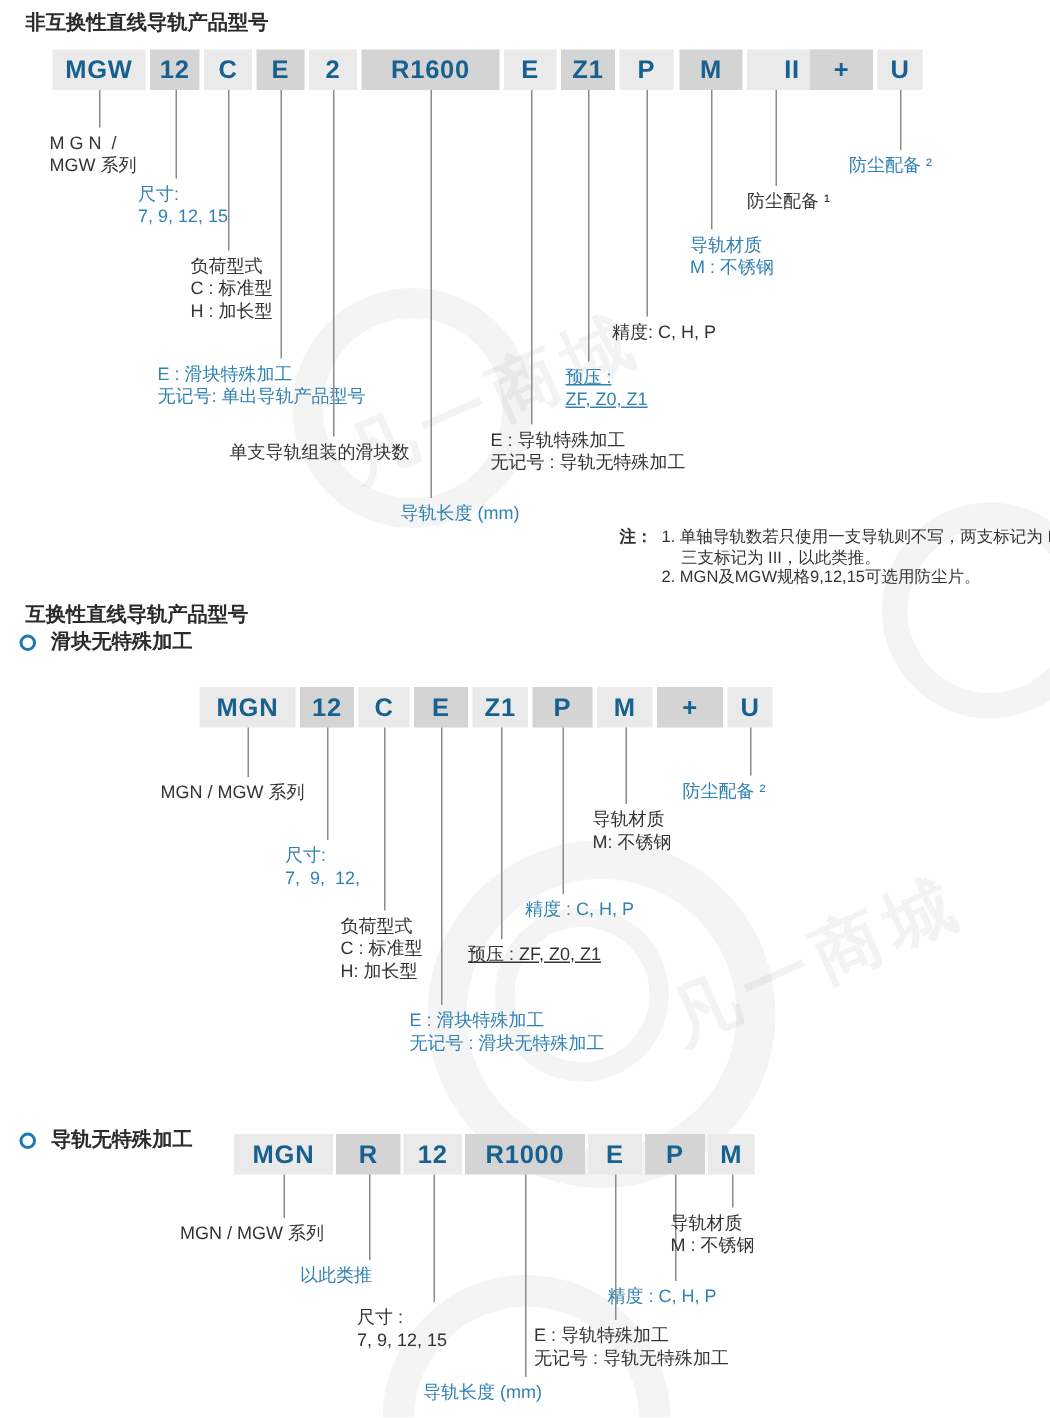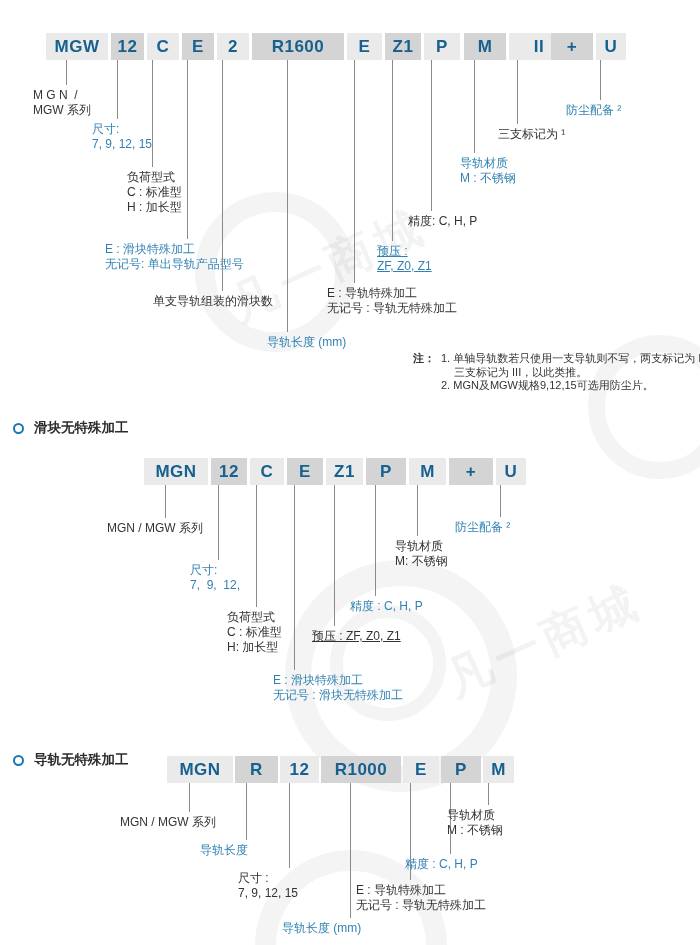--- a/index.html
+++ b/index.html
@@ -12,21 +12,21 @@
   .wm-ring{position:absolute;border-radius:50%;border-style:solid;border-color:rgba(90,90,90,0.065);}
   .wm-text{position:absolute;font-weight:bold;font-size:46px;color:rgba(80,80,80,0.07);white-space:nowrap;transform:rotate(-24deg);letter-spacing:6px;}
   
   .s-title{position:absolute;font-size:13.5px;font-weight:bold;color:#2b2b2b;white-space:pre;}
   .bullet-row{position:absolute;display:flex;align-items:center;gap:10px;}
   .ring{display:inline-block;width:7px;height:7px;border:2px solid #1a79b5;border-radius:50%;}
   .bullet-label{font-size:13.5px;font-weight:bold;color:#2b2b2b;white-space:pre;}
   
   .codebox{
     position:absolute;height:27px;display:flex;align-items:center;justify-content:center;
-    font-size:17px;font-weight:bold;letter-spacing:.5px;margin-left:11px;
+    font-size:17px;font-weight:bold;letter-spacing:.5px;
   }
   .shade-a{background:#eaeaea;}
   .shade-b{background:#d4d4d4;}
   
   .leader{position:absolute;width:1px;background:#8a8a8a;}
   .callout{position:absolute;font-size:12px;line-height:15px;white-space:pre;}
   .callout.blue{color:#3182b2;}
   .callout.black{color:#333333;}
   
   .notes{position:absolute;left:413px;top:352px;display:flex;gap:6px;font-size:11px;line-height:13.5px;color:#333;}
@@ -42,20 +42,22 @@
   <div class="wm">
     <div class="wm-ring" style="left:195px;top:192px;width:120px;height:120px;border-width:20px;"></div>
     <div class="wm-text" style="left:225px;top:235px;">凡一商城</div>
     <div class="wm-ring" style="left:588px;top:335px;width:110px;height:110px;border-width:17px;"></div>
     <div class="wm-ring" style="left:285px;top:560px;width:180px;height:180px;border-width:26px;"></div>
     <div class="wm-ring" style="left:330px;top:605px;width:90px;height:90px;border-width:13px;"></div>
     <div class="wm-text" style="left:440px;top:610px;">凡一商城</div>
     <div class="wm-ring" style="left:255px;top:850px;width:150px;height:150px;border-width:21px;"></div>
   </div>
 
+  <div class="s-title" style="left:17px;top:6px;">非互换性直线导轨产品型号</div>
+  <div class="s-title" style="left:17px;top:401px;">互换性直线导轨产品型号</div>
 
   <div class="bullet-row" style="left:13px;top:419px;">
     <span class="ring"></span>
     <span class="bullet-label">滑块无特殊加工</span>
   </div>
   <div class="bullet-row" style="left:13px;top:751px;">
     <span class="ring"></span>
     <span class="bullet-label">导轨无特殊加工</span>
   </div>
 
@@ -87,21 +89,21 @@
       <div class="callout blue" style="left: 267px; top: 335px;"><div>导轨长度 (mm)</div></div>
       <div class="leader" style="left: 354px; top: 60px; height: 223px;"></div>
       <div class="callout black" style="left: 327px; top: 286px;"><div>E : 导轨特殊加工</div><div>无记号 : 导轨无特殊加工</div></div>
       <div class="leader" style="left: 392px; top: 60px; height: 181px;"></div>
       <div class="callout blue" style="left: 377px; top: 244px; text-decoration: underline;"><div>预压 :</div><div>ZF, Z0, Z1</div></div>
       <div class="leader" style="left: 431px; top: 60px; height: 151px;"></div>
       <div class="callout black" style="left: 408px; top: 214px;"><div>精度: C, H, P</div></div>
       <div class="leader" style="left: 474px; top: 60px; height: 93px;"></div>
       <div class="callout blue" style="left: 460px; top: 156px;"><div>导轨材质</div><div>M : 不锈钢</div></div>
       <div class="leader" style="left: 517px; top: 60px; height: 64px;"></div>
-      <div class="callout black" style="left: 498px; top: 127px;"><div>三支标记为 ¹</div></div>
+      <div class="callout black" style="left: 498px; top: 127px;"><div>防尘配备 ¹</div></div>
       <div class="leader" style="left: 600px; top: 60px; height: 40px;"></div>
       <div class="callout blue" style="left: 566px; top: 103px;"><div>防尘配备 ²</div></div>
       <div class="codebox shade-a" style="left: 133px; top: 458px; width: 64px; color: rgb(22, 97, 143);">MGN</div>
       <div class="codebox shade-b" style="left: 200px; top: 458px; width: 36px; color: rgb(22, 97, 143);">12</div>
       <div class="codebox shade-a" style="left: 239px; top: 458px; width: 34px; color: rgb(22, 97, 143);">C</div>
       <div class="codebox shade-b" style="left: 276px; top: 458px; width: 36px; color: rgb(22, 97, 143);">E</div>
       <div class="codebox shade-a" style="left: 315px; top: 458px; width: 37px; color: rgb(22, 97, 143);">Z1</div>
       <div class="codebox shade-b" style="left: 355px; top: 458px; width: 40px; color: rgb(22, 97, 143);">P</div>
       <div class="codebox shade-a" style="left: 398px; top: 458px; width: 37px; color: rgb(22, 97, 143);">M</div>
       <div class="codebox shade-b" style="left: 438px; top: 458px; width: 44px; color: rgb(22, 97, 143);">+</div>
@@ -125,21 +127,21 @@
       <div class="codebox shade-a" style="left: 156px; top: 756px; width: 66px; color: rgb(22, 97, 143);">MGN</div>
       <div class="codebox shade-b" style="left: 224px; top: 756px; width: 43px; color: rgb(22, 97, 143);">R</div>
       <div class="codebox shade-a" style="left: 269px; top: 756px; width: 39px; color: rgb(22, 97, 143);">12</div>
       <div class="codebox shade-b" style="left: 310px; top: 756px; width: 80px; color: rgb(22, 97, 143);">R1000</div>
       <div class="codebox shade-a" style="left: 392px; top: 756px; width: 36px; color: rgb(22, 97, 143);">E</div>
       <div class="codebox shade-b" style="left: 430px; top: 756px; width: 40px; color: rgb(22, 97, 143);">P</div>
       <div class="codebox shade-a" style="left: 472px; top: 756px; width: 31px; color: rgb(22, 97, 143);">M</div>
       <div class="leader" style="left: 189px; top: 783px; height: 29px;"></div>
       <div class="callout black" style="left: 120px; top: 815px;"><div>MGN / MGW 系列</div></div>
       <div class="leader" style="left: 246px; top: 783px; height: 57px;"></div>
-      <div class="callout blue" style="left: 200px; top: 843px;"><div>导轨长度</div></div>
+      <div class="callout blue" style="left: 200px; top: 843px;"><div>以此类推</div></div>
       <div class="leader" style="left: 289px; top: 783px; height: 85px;"></div>
       <div class="callout black" style="left: 238px; top: 871px;"><div>尺寸 :</div><div>7, 9, 12, 15</div></div>
       <div class="leader" style="left: 350px; top: 783px; height: 135px;"></div>
       <div class="callout blue" style="left: 282px; top: 921px;"><div>导轨长度 (mm)</div></div>
       <div class="leader" style="left: 410px; top: 783px; height: 97px;"></div>
       <div class="callout black" style="left: 356px; top: 883px;"><div>E : 导轨特殊加工</div><div>无记号 : 导轨无特殊加工</div></div>
       <div class="leader" style="left: 450px; top: 783px; height: 71px;"></div>
       <div class="callout blue" style="left: 405px; top: 857px;"><div>精度 : C, H, P</div></div>
       <div class="leader" style="left: 488px; top: 783px; height: 22px;"></div>
       <div class="callout black" style="left: 447px; top: 808px;"><div>导轨材质</div><div>M : 不锈钢</div></div>

